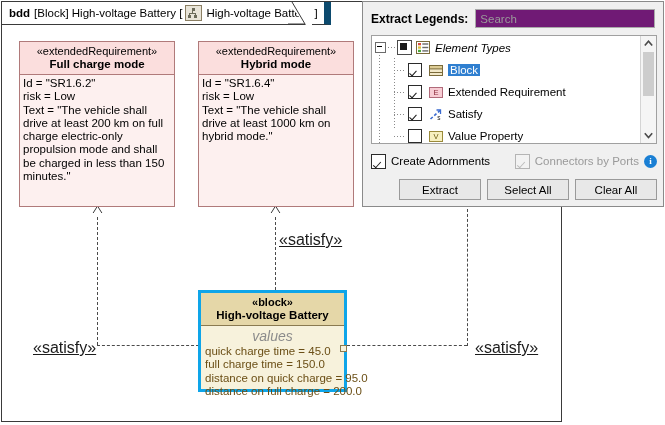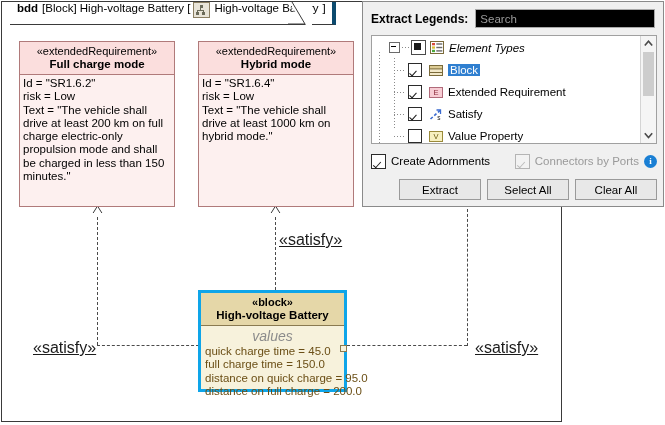--- a/index.html
+++ b/index.html
@@ -15,27 +15,27 @@
   #root{position:absolute;left:0;top:0;width:665px;height:425px;}
 
   
   .frame{
     position:absolute;left:1px;top:1px;width:561px;height:421px;
     border:1px solid #3a3a3a;
     background:#ffffff;
     box-sizing:border-box;
   }
   .frame-tab{
-    position:absolute;left:8px;top:0px;height:23px;
+    position:absolute;left:0px;top:0px;height:23px;
     background:#ffffff;
     box-sizing:border-box;
-    display:flex;
+    display:flex;align-items:center;
     padding:0 6px 0 7px;
     white-space:nowrap;
-    border-right:4px solid #0c4a6e;
+    border-right:7px solid #0c4a6e;
     border-bottom:1px solid #3a3a3a;
   }
   .frame-tab-clip{
     position:absolute;left:0;top:0;width:310px;height:26px;
     overflow:visible;
   }
   .tab-bdd{font-weight:bold;font-size:11.5px;margin-right:4px;letter-spacing:0px;}
   .tab-txt{font-size:11.5px;}
   .tab-icon{
     display:inline-block;width:15px;height:14px;
@@ -119,33 +119,33 @@
     background:#f0f0f0;
     border:1px solid #8a8a8a;
     box-sizing:border-box;
     box-shadow:0 0 0 0 rgba(0,0,0,0);
   }
   .dlg-top{
     display:flex;align-items:center;padding:7px 8px 0 8px;
   }
   .dlg-title{font-weight:bold;font-size:12px;white-space:nowrap;margin-right:7px;}
   .dlg-search{
-    flex:1;height:19px;background:#000000;border:1px solid #a9a9a9;
+    flex:1;height:19px;background:#701a75;border:1px solid #a9a9a9;
     display:flex;align-items:center;padding:0 4px;box-sizing:border-box;
     font-size:11.5px;color:#9a9a9a;
   }
   .tree-wrap{
     position:absolute;left:8px;top:33px;width:286px;height:109px;
     background:#ffffff;border:1px solid #a0a0a0;box-sizing:border-box;
     display:flex;
   }
   .tree{
     flex:1;position:relative;overflow:hidden;
   }
-  .trow{display:flex;align-items:center;height:22px;padding-left:17px;position:relative;}
+  .trow{display:flex;align-items:center;height:22px;padding-left:3px;position:relative;}
   .trow.root{height:23px;}
   .tog{
     width:9px;height:9px;border:1px solid #6b6b6b;background:#ffffff;
     position:relative;margin-right:2px;flex:none;
   }
   .tog::before{content:"";position:absolute;left:1px;top:3px;width:5px;height:1px;background:#000;}
   .dotdash{width:7px;height:1px;flex:none;margin-right:2px;
     background:repeating-linear-gradient(to right,#8a8a8a 0 1px,transparent 1px 3px);}
   .guide{
     position:absolute;left:7px;top:0;width:1px;height:100%;

